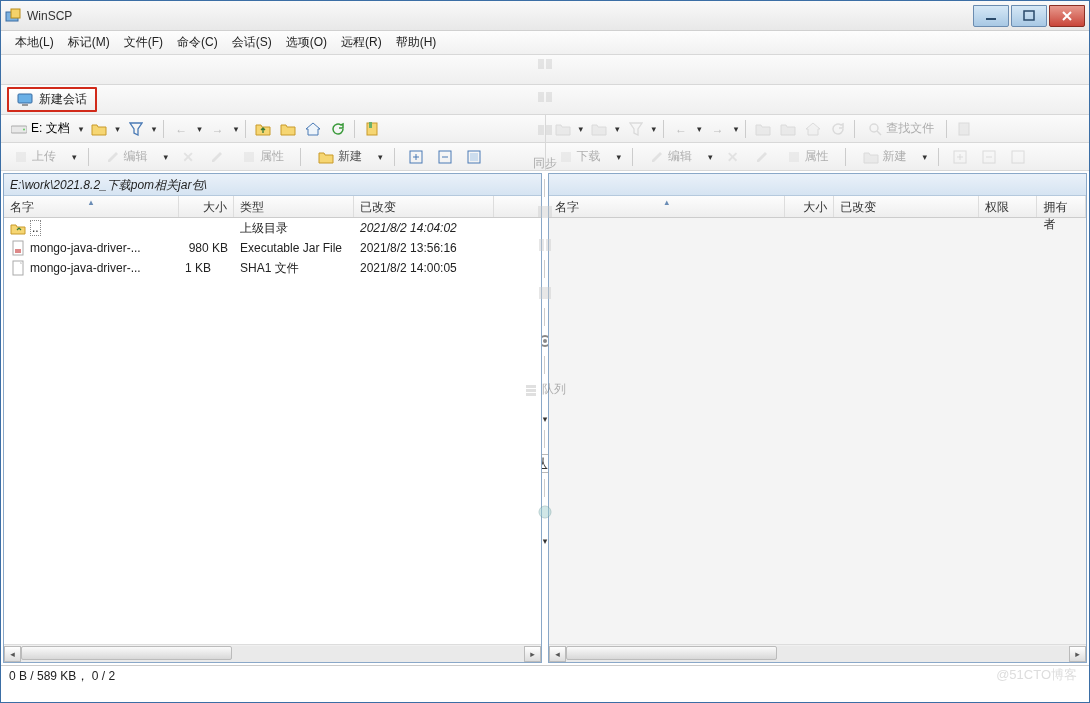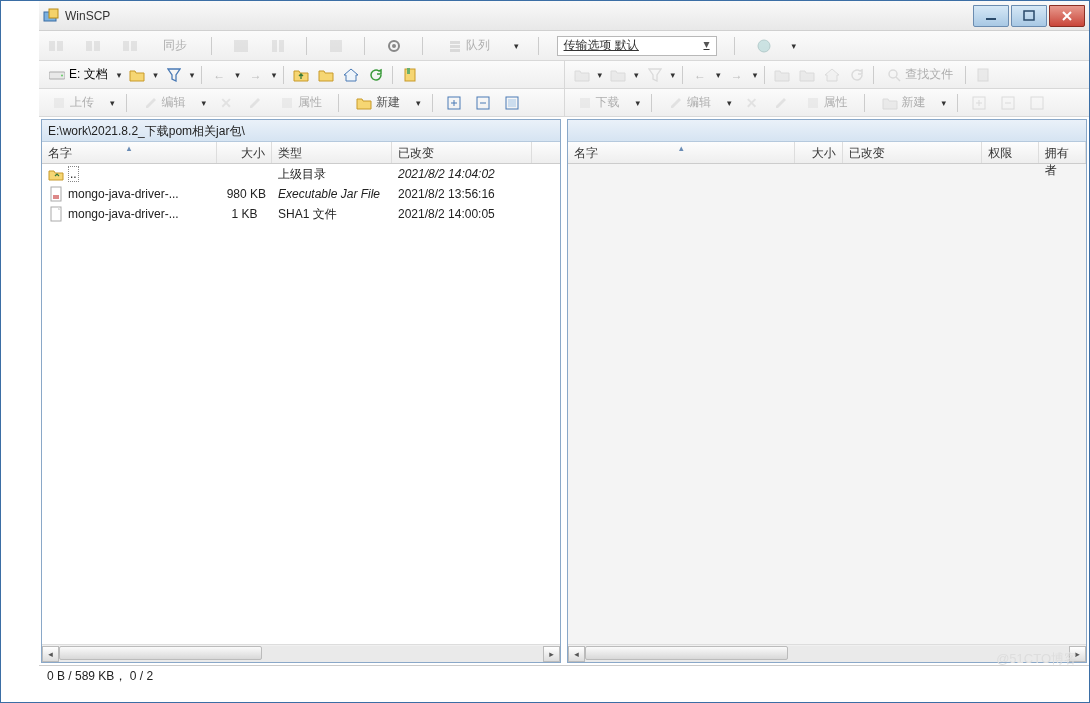--- a/index.html
+++ b/index.html
@@ -1,60 +1,60 @@
 <!DOCTYPE html>
 <html><head>
 <meta charset="utf-8">
 <style>
 * { box-sizing: border-box; font-family: "Microsoft YaHei", "Segoe UI", Tahoma, sans-serif; font-size: 12px; }
 body { margin: 0; padding: 0; background: #fff; }
-.window { width: 1090px; height: 703px; border: 1px solid #3b6ea5; background: #fff; position: relative; display: flex; flex-direction: column; padding-left: 38px; }
+.window { width: 1090px; height: 703px; border: 1px solid #3b6ea5; background: #fff; position: relative; display: flex; flex-direction: column; }
 .titlebar { height: 30px; background: linear-gradient(to bottom, #f9f9f9, #e8e8e8); border-bottom: 1px solid #d0d0d0; display: flex; align-items: center; padding: 0 4px; }
 .titlebar .app-icon { width: 16px; height: 16px; margin-right: 6px; display: inline-flex; align-items: center; justify-content: center; }
 .titlebar .title { flex: 1; color: #333; }
 .win-controls { display: flex; }
 .win-btn { width: 36px; height: 22px; display: flex; align-items: center; justify-content: center; margin-left: 2px; border-radius: 0 0 2px 2px; }
 .win-btn.min { background: linear-gradient(to bottom,#d6e8f6,#a8c8e4); border:1px solid #6b8cb0;}
 .win-btn.max { background: linear-gradient(to bottom,#d6e8f6,#a8c8e4); border:1px solid #6b8cb0;}
 .win-btn.close { background: linear-gradient(to bottom,#e89a8e,#c9463a); border:1px solid #8a2e23; color:#fff;}
 .menubar { height: 24px; background: linear-gradient(to bottom,#fdfdfd,#f1f1f1); border-bottom:1px solid #d8d8d8; display:flex; align-items:center; padding: 0 8px; gap: 2px;}
 .menubar span { padding: 2px 6px; color:#222; }
-.toolbar { height: 30px; background: linear-gradient(to bottom,#fbfbfb,#efefef); border-bottom:1px solid #d8d8d8; display:flex; align-items:center; padding:0 6px; gap:15px;}
+.toolbar { height: 30px; background: linear-gradient(to bottom,#fbfbfb,#efefef); border-bottom:1px solid #d8d8d8; display:flex; align-items:center; padding:0 6px; gap:15px;flex-direction:column;}
 .tbtn { width:22px; height:22px; display:inline-flex; align-items:center; justify-content:center; border:1px solid transparent; border-radius:2px; color:#777;}
 .tbtn.sep { width:6px; border:none; position:relative;}
 .tbtn.sep::after{content:"";width:1px;height:18px;background:#ccc;position:absolute;left:2px;}
 .tbtn.txt { width:auto; padding:0 6px; color:#555; gap:4px;}
 .tbtn.disabled{opacity:0.45;}
 .transfer-box { height:20px; width:160px; background:#fff; border:1px solid #b8b8b8; display:flex; align-items:flex-start; padding:0 6px; color:#333;text-decoration:underline;}
 .transfer-box .dd{margin-left:auto;color:#555;}
 .session-bar { height:30px; background: linear-gradient(to bottom,#fbfbfb,#efefef); border-bottom:1px solid #d8d8d8; display:flex; align-items:center; padding:4px 6px;}
 .new-session { border:2px solid #d12a1a; padding:2px 8px; background:linear-gradient(to bottom,#fff,#eee); display:flex; align-items:center; gap:6px; color:#222; border-radius:1px;}
 .nav-toolbar { height:28px; background: linear-gradient(to bottom,#fbfbfb,#efefef); border-bottom:1px solid #d8d8d8; display:flex; align-items:center; padding:0 6px; gap:3px;}
 .drive-sel { display:flex; align-items:center; gap:4px; padding:0 4px;}
 .small-dd{font-size:9px;color:#333;padding:0 2px;}
 .action-toolbar { height:28px; background: linear-gradient(to bottom,#fbfbfb,#efefef); border-bottom:1px solid #d8d8d8; display:flex; align-items:center; padding:0 6px; gap:7px;}
 .panes { flex:1; display:flex; border-bottom:1px solid #ccc; min-height:0;}
 .pane { flex:1; display:flex; flex-direction:column; border:1px solid #8aa8c8; margin:2px; min-width:0;}
 .pane.left{margin-right:3px;}
 .pane.right{margin-left:3px;}
-.path-bar { height:22px; background:linear-gradient(to bottom,#eaf1f9,#d6e4f2); border-bottom:1px solid #b5c9dd; padding:3px 6px; color:#222;}
+.path-bar { height:22px; background:linear-gradient(to bottom,#eaf1f9,#d6e4f2); border-bottom:1px solid #b5c9dd; padding:3px 6px; color:#222;font-style:italic;}
 .grid-header { height:22px; background:linear-gradient(to bottom,#fdfdfd,#eee); border-bottom:1px solid #ccc; display:flex;}
 .grid-header .col { padding:3px 6px; border-right:1px solid #ddd; color:#333; position:relative;}
 .grid-header .col.sort::after{content:"▴"; font-size:9px; color:#6a8cb5; position:absolute; top:1px; left:50%; transform:translateX(-50%);}
 .grid-body { flex:1; overflow:auto; background:#fff;}
 .grid-body.disabled{background:#f4f4f4;}
 .row { display:flex; height:20px; align-items:center;}
 .row .cell { padding:0 6px; overflow:hidden; white-space:nowrap; text-overflow:ellipsis; color:#222;}
 .ficon{width:16px;height:16px;display:inline-flex;align-items:center;justify-content:center;margin-right:4px;flex-shrink:0;}
 .hscroll{height:18px;background:#f0f0f0;border-top:1px solid #ddd;display:flex;align-items:center;}
 .hscroll .arrow{width:17px;height:16px;background:linear-gradient(to bottom,#fff,#ddd);border:1px solid #bbb;display:flex;align-items:center;justify-content:center;font-size:9px;color:#555;}
 .hscroll .track{flex:1;background:#eaeaea;height:16px;position:relative;}
 .hscroll .thumb{position:absolute;left:0;top:0;height:14px;background:linear-gradient(to bottom,#fafafa,#d8d8d8);border:1px solid #bbb;border-radius:2px;}
 .status-bar { height:36px; padding:2px 8px; color:#222; display:flex; flex-direction:column; justify-content:space-between; background:#fff;gap:17px;}
-.watermark{position:absolute;right:12px;bottom:34px;color:#ddd;font-size:13px;pointer-events:none;}
+.watermark{position:absolute;right:12px;bottom:18px;color:#ddd;font-size:13px;pointer-events:none;}
 svg{display:block;}
 </style>
 </head>
 <body>
 
 <div class="window">
 
   <div class="titlebar">
     <span class="app-icon">
       <svg width="16" height="16">
@@ -75,20 +75,30 @@
           </svg>
         </div>
       <div class="win-btn close">
           <svg width="12" height="12">
             <path d="M2 2 L10 10 M10 2 L2 10" stroke="#fff" stroke-width="2"></path>
           </svg>
         </div>
     </div>
   </div>
 
+  <div class="menubar">
+    <span>本地(L)</span>
+    <span>标记(M)</span>
+    <span>文件(F)</span>
+    <span>命令(C)</span>
+    <span>会话(S)</span>
+    <span>选项(O)</span>
+    <span>远程(R)</span>
+    <span>帮助(H)</span>
+  </div>
 
   <div class="toolbar">
     <span class="tbtn disabled">
         <svg width="16" height="16">
           <rect x="1" y="3" width="6" height="10" fill="#ccc"></rect>
           <rect x="9" y="3" width="6" height="10" fill="#ccc"></rect>
         </svg>
       </span>
     <span class="tbtn disabled">
         <svg width="16" height="16">
@@ -145,20 +155,29 @@
     </div>
     <span class="tbtn sep"></span>
     <span class="tbtn disabled">
         <svg width="16" height="16">
           <circle cx="8" cy="8" r="6" fill="#9cc" stroke="#699"></circle>
         </svg>
       </span>
     <span class="small-dd">▾</span>
   </div>
 
+  <div class="session-bar">
+    <div class="new-session">
+      <svg width="16" height="14">
+          <rect x="1" y="1" width="14" height="9" rx="1" fill="#6bb0e6" stroke="#3a6da3"></rect>
+          <rect x="5" y="11" width="6" height="2" fill="#999"></rect>
+        </svg>
+      <span>新建会话</span>
+    </div>
+  </div>
 
   <div style="display:flex;">
     <div class="nav-toolbar" style="flex:1;border-right:1px solid #d8d8d8;">
       <span class="drive-sel">
         <svg width="16" height="12">
             <rect x="0" y="3" width="16" height="7" rx="1" fill="#e8e8e8" stroke="#aaa"></rect>
             <circle cx="13" cy="6.5" r="1" fill="#6c6"></circle>
           </svg>
         <span>E: 文档</span>
       </span>
@@ -419,34 +438,34 @@
             <div class="cell" style="width: 175px; display: flex; align-items: center;">
               <span class="ficon">
                 <svg width="14" height="16">
                   <rect x="2" y="1" width="10" height="14" fill="#fff" stroke="#aaa"></rect>
                   <rect x="4" y="9" width="6" height="4" fill="#d88"></rect>
                 </svg>
               </span>
               <span>mongo-java-driver-...</span>
             </div>
             <div class="cell" style="width: 55px; text-align: right;">980 KB</div>
-            <div class="cell" style="width: 120px; font-style: italic;">Executable Jar File</div>
+            <div class="cell" style="width: 120px;">Executable Jar File</div>
             <div class="cell" style="width: 140px;">2021/8/2  13:56:16</div>
           </div>
           <div class="row">
             <div class="cell" style="width: 175px; display: flex; align-items: center;">
               <span class="ficon">
                 <svg width="14" height="16">
                   <rect x="2" y="1" width="10" height="14" fill="#fff" stroke="#aaa"></rect>
                   <path d="M9 1l3 3h-3z" fill="#ddd"></path>
                 </svg>
               </span>
               <span>mongo-java-driver-...</span>
             </div>
-            <div class="cell" style="width: 55px; text-align: center;">1 KB</div>
+            <div class="cell" style="width: 55px; text-align: left;">1 KB</div>
             <div class="cell" style="width: 120px;">SHA1 文件</div>
             <div class="cell" style="width: 140px;">2021/8/2  14:00:05</div>
           </div>
         </div>
       <div class="hscroll">
         <div class="arrow">◂</div>
         <div class="track">
             <div class="thumb" style="width:42%;"></div>
           </div>
         <div class="arrow">▸</div>

